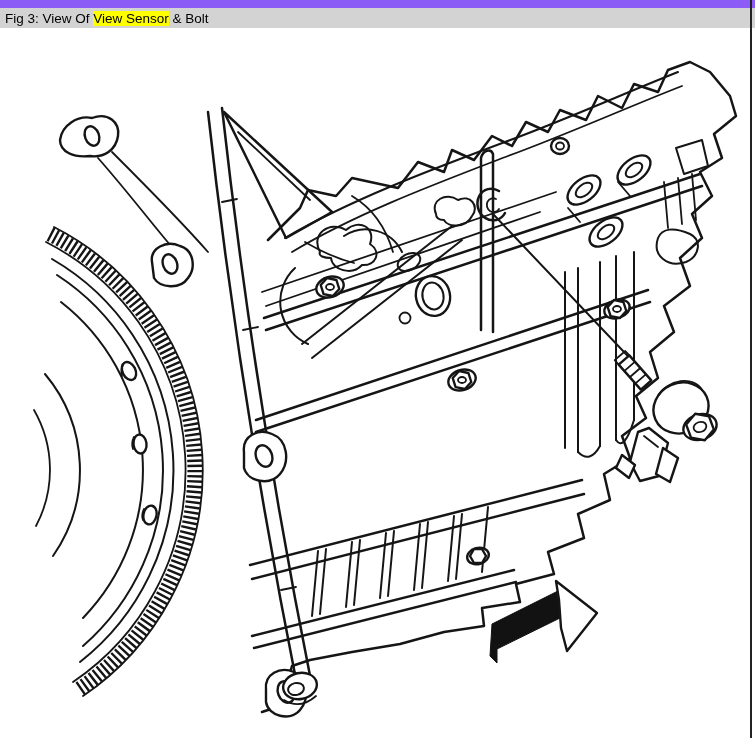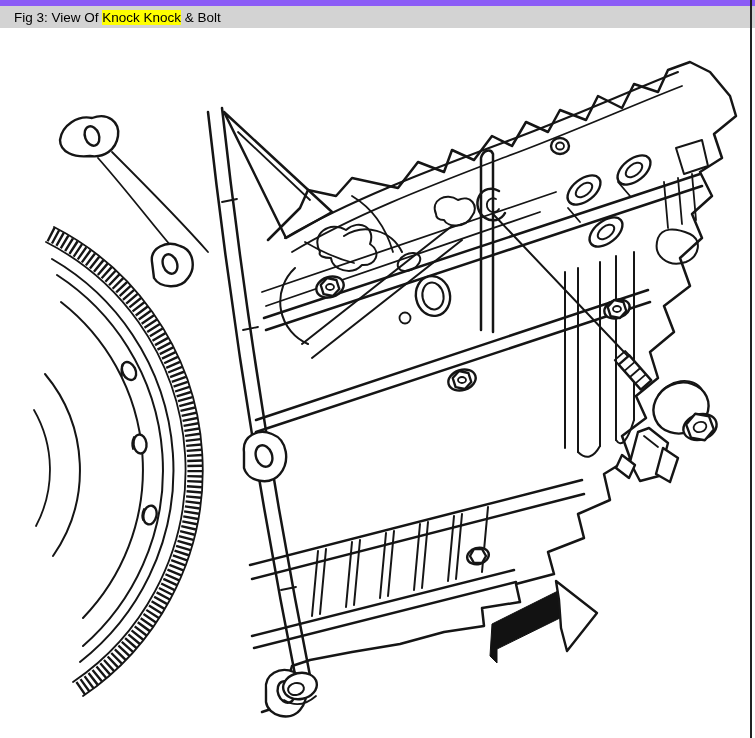--- a/index.html
+++ b/index.html
@@ -7,24 +7,24 @@
     position:relative;
     width:755px;height:738px;
     background:#ffffff;
     overflow:hidden;
     font-family:"Liberation Sans", sans-serif;
   }
   #caption-bar{
     position:absolute;left:0;top:0;
     width:755px;height:28px;
     background:#d3d3d3;
-    border-top:6px solid #8b5cf6;
+    border-top:8px solid #8b5cf6;
     box-sizing:border-box;
     display:flex;align-items:center;
-    padding-left:14px;
+    padding-left:5px;
     font-size:13.5px;color:#000;
     white-space:pre;
   }
   #caption-bar .hl{background:#ffff00;}
   #right-rule{
     position:absolute;top:0;left:750px;width:2px;height:738px;
     background:#222;
   }
   #diagram-wrap{position:absolute;left:0;top:28px;width:755px;height:710px;}
   svg{display:block;}
@@ -33,21 +33,21 @@
   .ln18{fill:none;stroke:#151515;stroke-width:1.8;stroke-linecap:round;stroke-linejoin:round;}
   .wfill{fill:#ffffff;stroke:#151515;stroke-width:2.4;stroke-linejoin:round;}
   .solid{fill:#121212;stroke:#121212;stroke-width:1;stroke-linejoin:round;}
 </style>
 </head>
 <body>
 
 <div id="screen">
 
   <div id="caption-bar">
-    <span>Fig 3: View Of </span><span class="hl">Knock Knock</span><span> &amp; Bolt</span>
+    <span>Fig 3: View Of </span><span class="hl">View Sensor</span><span> &amp; Bolt</span>
   </div>
 
   <div id="diagram-wrap">
     <svg width="755" height="710" viewBox="0 28 755 710" xmlns="http://www.w3.org/2000/svg">
 
       <g>
 
         <path d="M50,234 A265,265 0 0 1 78,690" fill="none" stroke="#151515" stroke-width="15" stroke-dasharray="2.4 2.8"></path>
         <path class="ln18" d="M54,227 A273,273 0 0 1 83,696"></path>
         <path class="ln18" d="M46,242 A256,256 0 0 1 73,682"></path>

